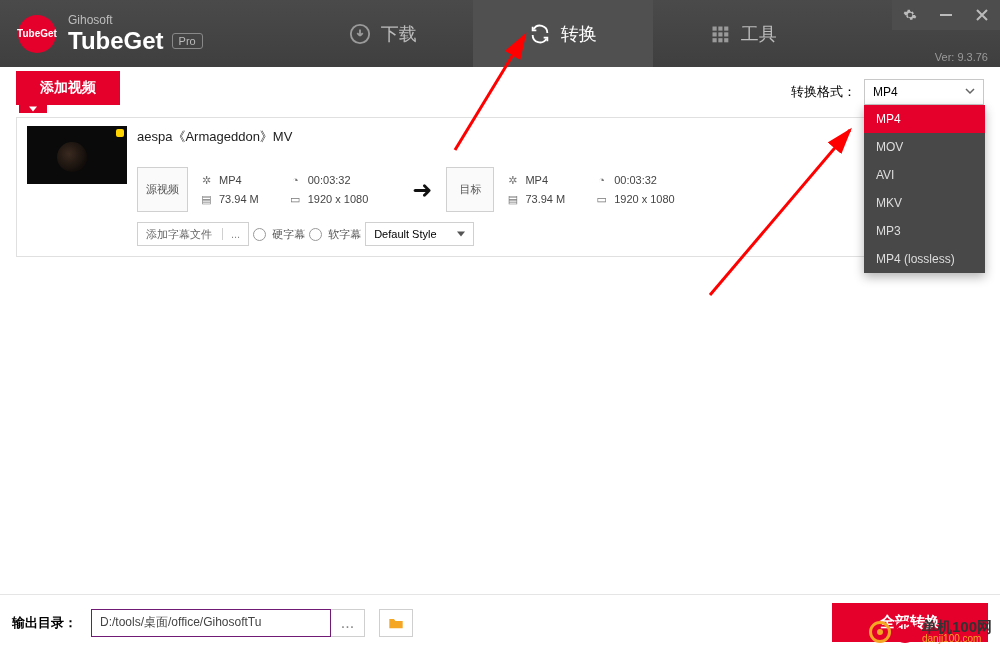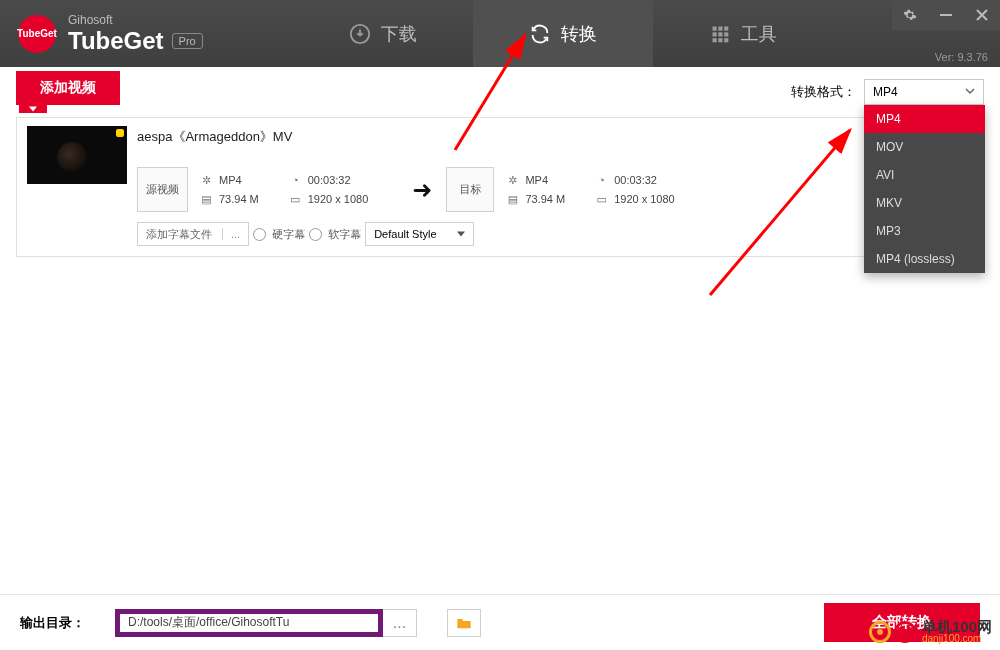--- a/index.html
+++ b/index.html
@@ -51,23 +51,23 @@
   .mi{width:13px;height:13px;display:inline-flex;align-items:center;justify-content:center;color:#777;}
   .arrow-sep { font-size:24px; color:#111; margin: 0 14px; align-self:center;}
   .card-bottom { display:flex; align-items:center; gap:4px; padding: 6px 10px 10px 120px;}
   .sub-input { border:1px solid #d0d0d0; height:24px; background:#fff; display:flex; align-items:center; padding:0 8px; font-size:11px; color:#666; gap:10px;}
   .sub-browse { border-left:1px solid #d0d0d0; padding-left:8px; color:#888;}
   .radio-wrap{display:flex; align-items:center; gap:6px; font-size:11px; color:#555; cursor:pointer;}
   .radio-dot{width:13px;height:13px;border:1px solid #999;border-radius:50%;}
   .style-select{border:1px solid #d0d0d0; height:24px; background:#fff; display:flex; align-items:center; padding:0 8px; font-size:11px; gap:20px; cursor:pointer;}
 
   
-  .footer { position:absolute; left:0; right:0; bottom:0; height:56px; border-top:1px solid #e5e5e5; display:flex; align-items:center; padding:0 20px; background:#fff; gap:30px;}
+  .footer { position:absolute; left:0; right:0; bottom:0; height:56px; border-top:1px solid #e5e5e5; display:flex; align-items:center; padding:0 12px; background:#fff; gap:14px;}
   .out-label{font-size:13px; font-weight:bold;}
-  .out-path { border:5px solid #701a75; height:28px; width:268px; display:flex; align-items:center; padding:0 8px; font-size:12px; color:#444; overflow:hidden; white-space:nowrap;}
+  .out-path { border:1px solid #701a75; height:28px; width:240px; display:flex; align-items:center; padding:0 8px; font-size:12px; color:#444; overflow:hidden; white-space:nowrap;}
   .path-browse{border:1px solid #cfcfcf; border-left:none; height:28px; width:34px; display:flex;align-items:center;justify-content:center; color:#888; cursor:pointer;}
   .folder-btn{border:1px solid #cfcfcf; height:28px; width:34px; display:flex;align-items:center;justify-content:center; background:#fff; cursor:pointer;}
   .folder-btn svg{fill:#f5a623;}
   .convert-all{margin-left:auto; background:#e4002b; color:#fff; font-size:15px; font-weight:bold; padding:10px 48px; cursor:pointer;}
 
   
   .wm{position:absolute; right:8px; bottom:6px; display:flex; align-items:center; gap:6px; z-index:30;}
   .wm-logo{display:flex;gap:3px;}
   .wm-c{width:22px;height:22px;border-radius:50%;border:3px solid #f5a623; position:relative;}
   .wm-c.inner::after{content:"";position:absolute;left:5px;top:5px;width:6px;height:6px;background:#f5a623;border-radius:50%;}

